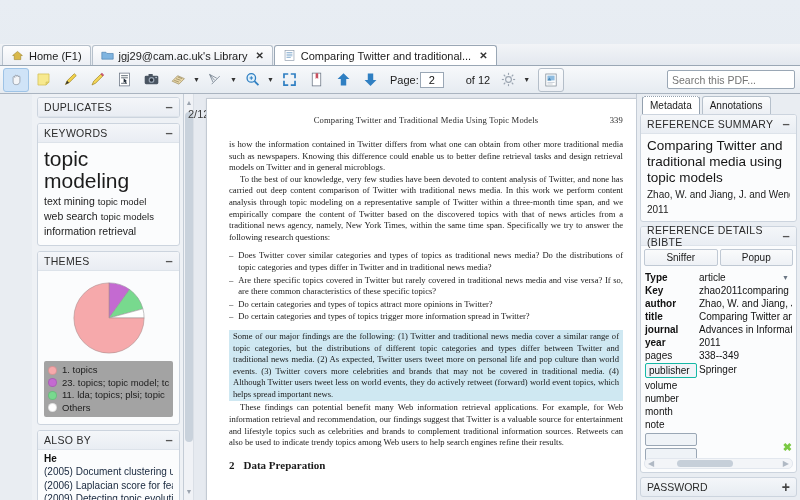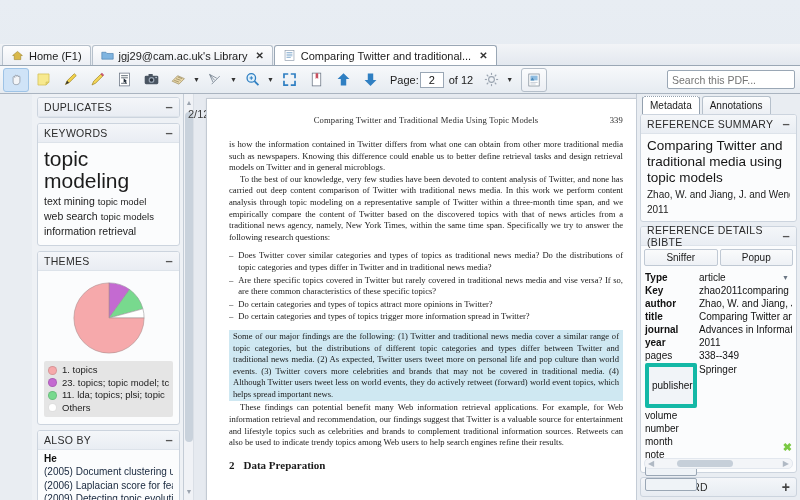--- a/index.html
+++ b/index.html
@@ -32,21 +32,21 @@
              border-bottom:1px solid #aab4c0; padding:0 3px; position:relative; }
   .tbtn { width:26px; height:24px; display:flex; align-items:center; justify-content:center;
           border:1px solid transparent; border-radius:3px; }
   .tbtn.sel { background:#cfe3f7; border-color:#9ec3e6; }
   .caret { width:9px; height:24px; display:flex; align-items:center; justify-content:center;
            font-size:7px; color:#333; }
   .pagelabel { font-size:11px; color:#1b1b1b; margin-left:6px; }
   .pagebox { width:24px; height:16px; border:1px solid #9aa7b5; background:#fff;
              font-size:11px; text-align:center; font-family:"Liberation Sans",sans-serif;
              color:#111; }
-  .ofpages { font-size:11px; color:#1b1b1b; margin-left:4px; }
+  .ofpages { font-size:11px; color:#1b1b1b; margin-left:21px; }
   .searchwrap { position:absolute; right:5px; top:4px; width:128px; height:19px;
                 border:1px solid #9aa7b5; background:#fff; border-radius:2px;
                 display:flex; align-items:center; padding:0 4px; }
   .searchwrap input { border:none; outline:none; flex:1; font-size:10.5px;
                       color:#888; font-family:"Liberation Sans",sans-serif; background:transparent;}
 
   
   .body { flex:1; display:flex; min-height:0; background:#e9edf2; }
 
   
@@ -61,21 +61,21 @@
              color:#2b2b2b; border-radius:2px 2px 0 0;}
   .card-hd .pm { font-size:13px; color:#555; font-weight:bold; line-height:10px; }
   .card-bd { padding:5px 6px 7px 6px; }
 
   .kw-big { font-size:21px; color:#1c1c1c; line-height:22px; margin-bottom:2px;
             font-family:"Liberation Sans",sans-serif; }
   .kw-line { font-size:10.5px; color:#222; line-height:14px; white-space:nowrap; }
   .kw-line .md { font-size:9.5px; }
 
   .pie-wrap { display:flex; justify-content:center; padding:6px 0 4px; }
-  .legend { background:#e5e5e5; border-radius:2px; padding:3px 4px; }
+  .legend { background:#a3a3a3; border-radius:2px; padding:3px 4px; }
   .lgi { display:flex; align-items:center; gap:5px; font-size:9.5px; color:#1c1c1c;
          line-height:12.5px; white-space:nowrap; overflow:hidden; }
   .dot { width:9px; height:9px; border-radius:50%; flex:0 0 auto; border:1px solid rgba(0,0,0,.12); }
 
   .ab-name { font-size:10px; font-weight:bold; color:#111; margin-bottom:1px;}
   .ab-item { font-size:10px; color:#16263c; line-height:13.5px; white-space:nowrap; overflow:hidden; }
 
   
   .viewer { flex:1; min-width:0; background:#e6eaf0; position:relative; overflow:hidden;
             display:flex; justify-content:center; }
@@ -119,22 +119,22 @@
                white-space:nowrap; overflow:hidden;}
   .btnrow { display:flex; gap:2px; padding:3px; }
   .sbtn { flex:1; text-align:center; font-size:10px; color:#1b1b1b; padding:2px 0;
           border:1px solid #c0c9d4; border-radius:2px;
           background:linear-gradient(#fafbfc,#eef1f5); }
   .fields { padding:2px 4px 0 4px; }
   .frow { display:flex; align-items:flex-start; font-size:10px; line-height:13px; }
   .fkey { width:54px; flex:0 0 54px; color:#111; }
   .fkey.b { font-weight:bold; }
   .fval { flex:1; color:#111; white-space:nowrap; overflow:hidden; }
-  .fkey.boxed { border:4px solid #14b8a6; background:#f1f4f8; border-radius:2px;
-                padding:12px 3px; width:52px; flex:0 0 52px; margin:1px 2px 1px 0; }
+  .fkey.boxed { border:1px solid #14b8a6; background:#f1f4f8; border-radius:2px;
+                padding:0 3px; width:52px; flex:0 0 52px; margin:1px 2px 1px 0; }
   .selwrap { display:flex; align-items:center; justify-content:space-between; flex:1; }
   .emptybox { width:52px; height:13px; border:1px solid #9aa7b5; background:#eff3f7;
               border-radius:2px; margin:2px 0; }
   .hsb { height:11px; margin:2px 3px 3px 3px; background:#f3f5f8; border-radius:5px;
          position:relative; border:1px solid #e2e7ee;}
   .hsb .thumb { position:absolute; left:22%; top:1px; height:7px; width:38%;
                 background:#c6cfd9; border-radius:4px;}
   .hsb .ar { position:absolute; top:0px; font-size:8px; color:#b0b9c4; }
   .pwbar { display:flex; align-items:center; justify-content:space-between;
            padding:0 6px; height:20px; background:linear-gradient(#f4f6f9,#e7ecf2);

